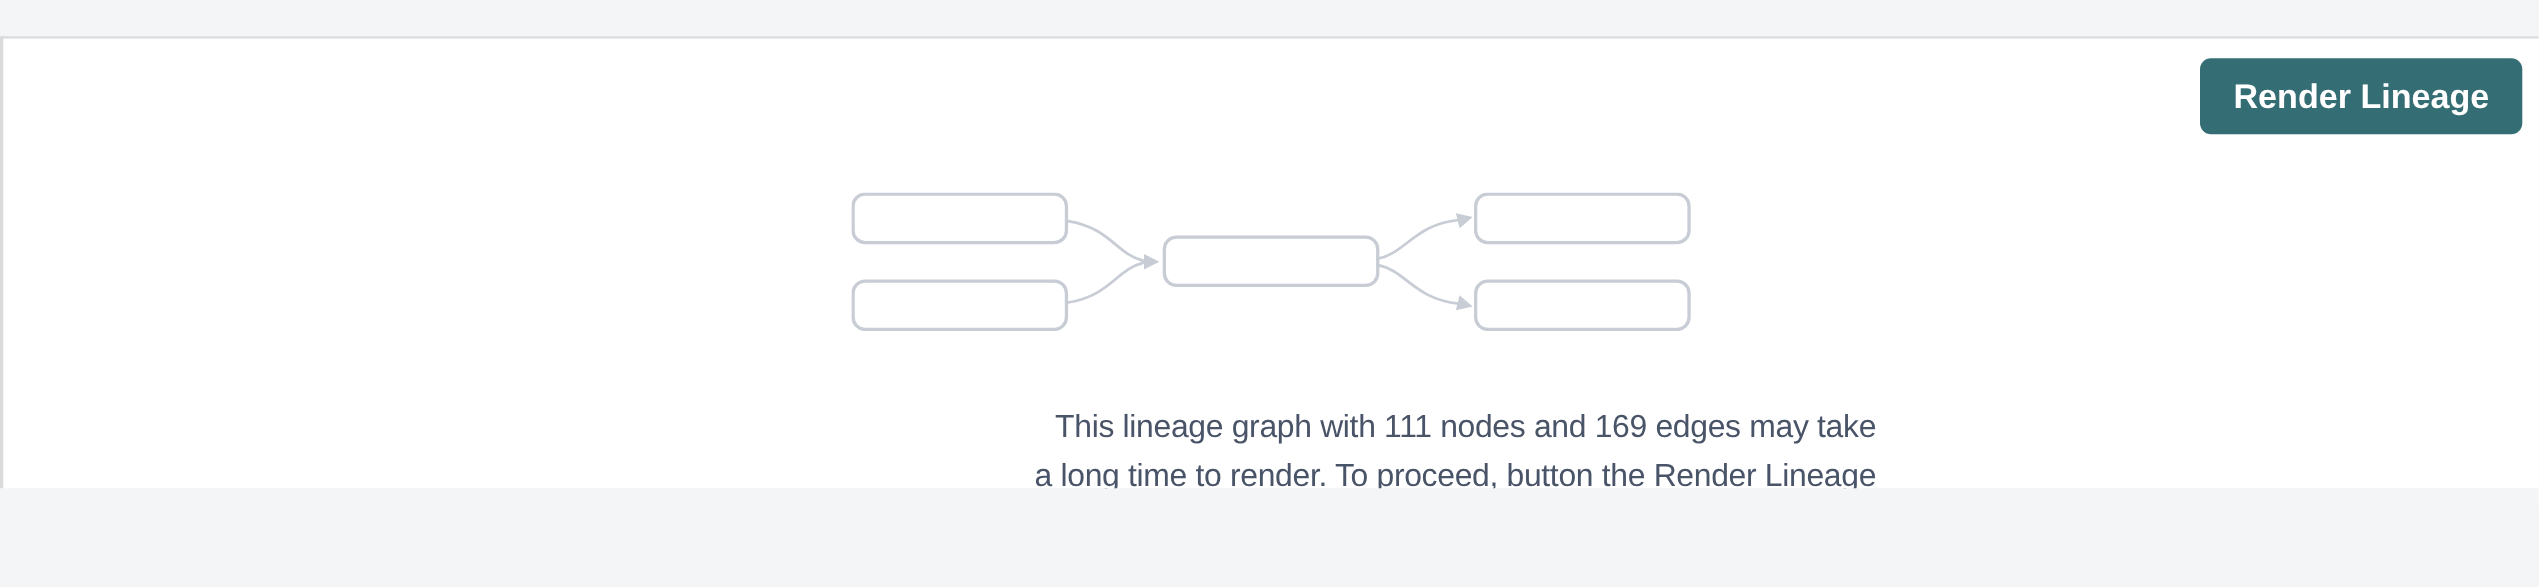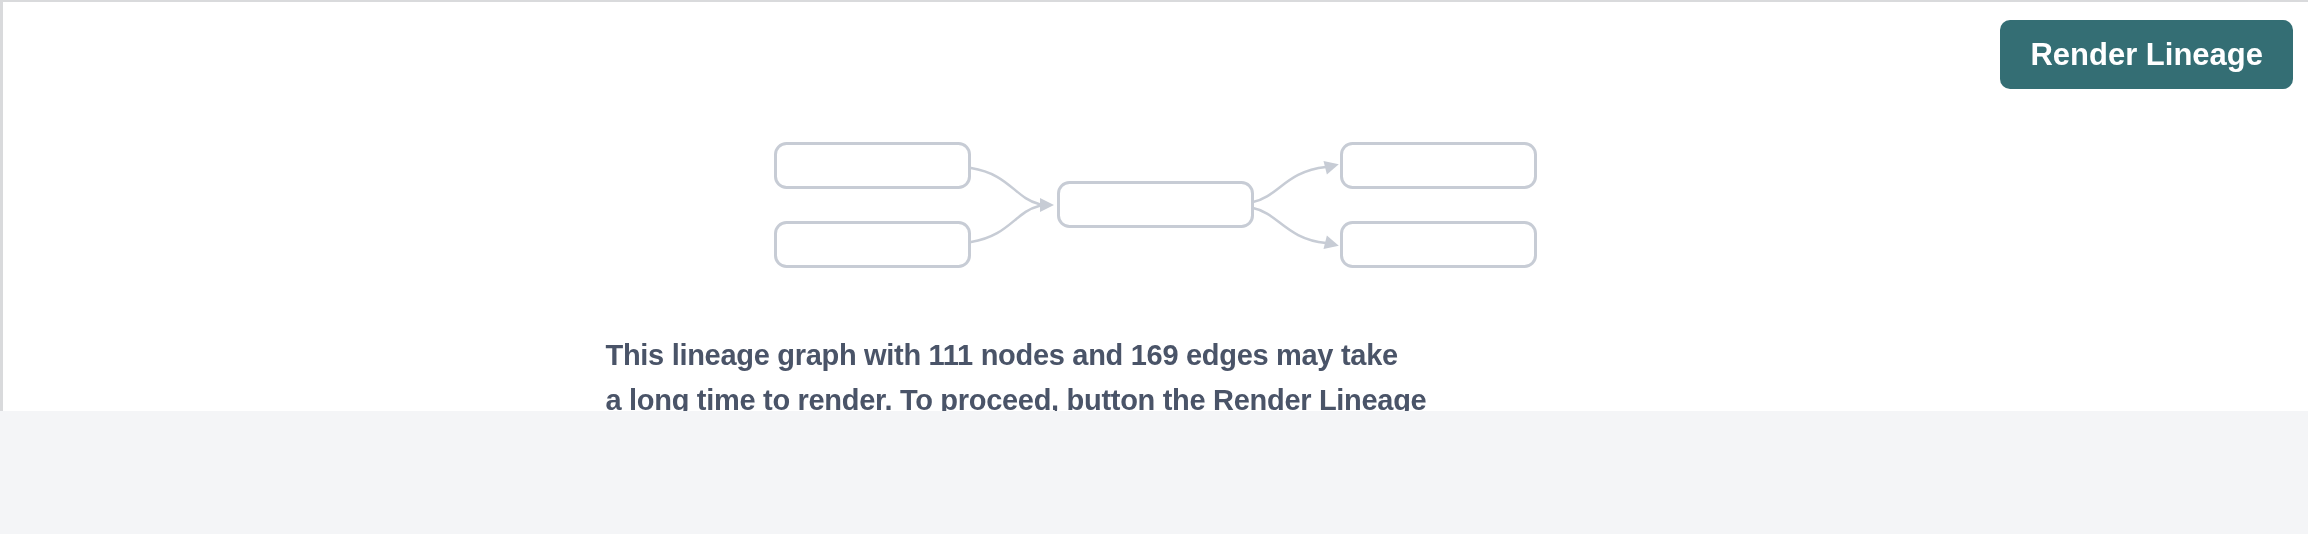--- a/index.html
+++ b/index.html
@@ -16,20 +16,21 @@
     background: #f4f5f7;
   }
   .pane {
     position: relative;
     width: 2308px;
     height: 411px;
     background: var(--background);
     border-top: 2px solid var(--pane-border);
     border-left: 3px solid var(--pane-border);
     overflow: hidden;
+    margin-top: 33px;
   }
   .render-btn {
     position: absolute;
     top: 18px;
     right: 15px;
     height: 69px;
     padding: 0 30px;
     background: var(--accent);
     color: var(--button-text);
     border: none;
@@ -59,24 +60,24 @@
     stroke-width: 2.5;
     stroke-linecap: round;
   }
   .graphic .arrowhead { fill: var(--box-stroke); stroke: none; }
   .message {
     position: absolute;
     top: 331px;
     left: 50%;
     transform: translateX(-50%);
     width: 1100px;
-    text-align: left;
+    text-align: right;
     color: var(--message-text);
     font-size: 29px;
-    font-weight: 700;
+    font-weight: 400;
     line-height: 45px;
     letter-spacing: -0.3px;
   }
   .message .line { white-space: nowrap; }
 </style>
 </head>
 <body>
 
 <div class="pane">
 

